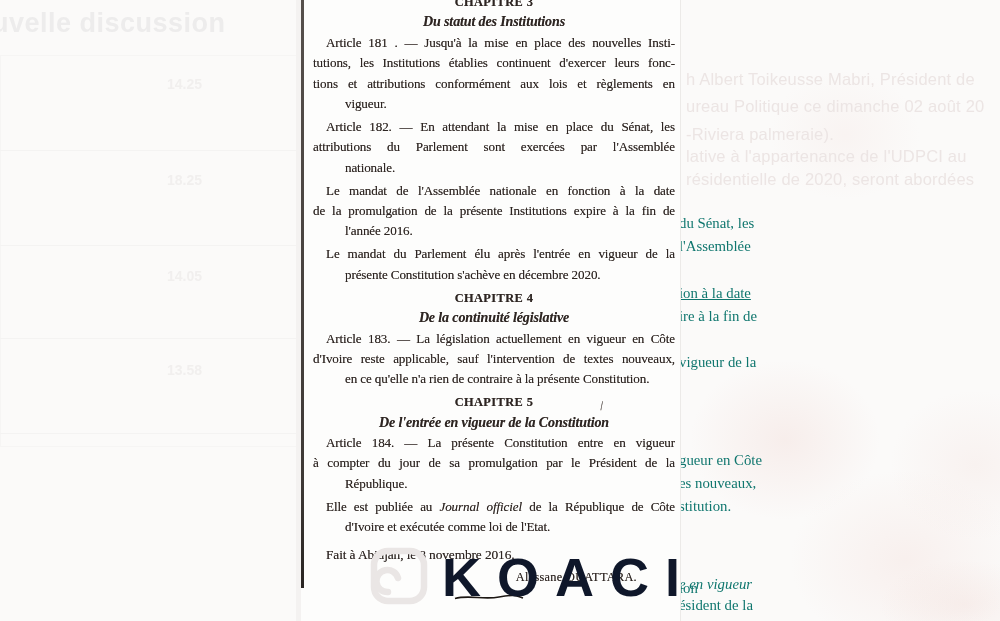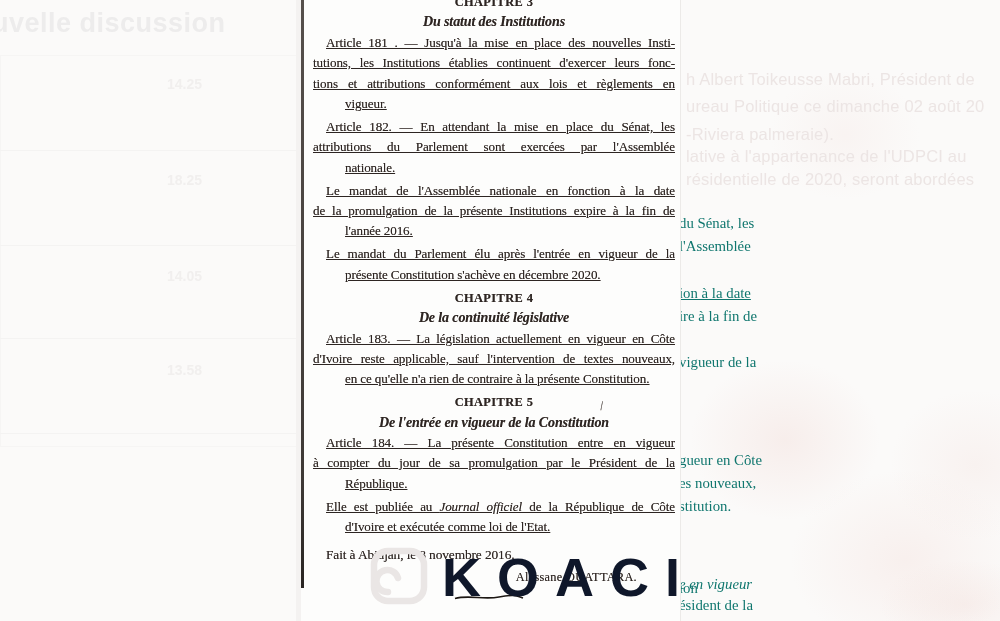--- a/index.html
+++ b/index.html
@@ -35,21 +35,21 @@
              box-shadow:1px 0 0 #eceae8;}
   .spine-line{position:absolute;left:0;top:0;width:2.6px;height:588px;
              background:linear-gradient(#56504c,#3e3936 82%,#292522);}
   .doc-content{position:absolute;left:0;top:0;width:379px;padding:0 5px 0 12px;box-sizing:border-box;
              color:#2d2522;font-size:13.1px;line-height:20.4px;letter-spacing:-0.12px;
              text-shadow:0 0 .5px rgba(48,36,30,.55);}
   .chapter{text-align:center;font-weight:bold;font-size:12.4px;letter-spacing:.4px;margin:1px 0 0;}
   .chapter.first{margin-top:-8px;}
   .subtitle{text-align:center;font-style:italic;font-weight:600;font-size:14px;margin:0;}
   .para{margin:0 0 2.5px;}
-  .line{text-align:justify;text-align-last:justify;white-space:nowrap;overflow:hidden;text-decoration:underline;}
+  .line{text-align:justify;text-align-last:justify;white-space:nowrap;overflow:hidden;}
   .para .line:first-child{text-indent:13px;}
   .para .line:last-child{text-align-last:left;margin-left:32px;}
   .dateline{margin-top:7px;text-indent:13px;font-size:13.4px;}
   .signature{margin-top:2px;text-align:right;padding-right:38px;font-size:12.3px;letter-spacing:.3px;}
   .sig-line{margin:6px 0 0 140px;display:block;}
   .page-stray{position:absolute;font-size:13px;color:#6e6763;transform:rotate(-8deg);}
 
   
   .watermark{position:absolute;left:366px;top:546px;display:flex;align-items:center;gap:14px;pointer-events:none;}
   .wm-text{font-family:"Liberation Sans",sans-serif;font-weight:bold;font-size:54px;

